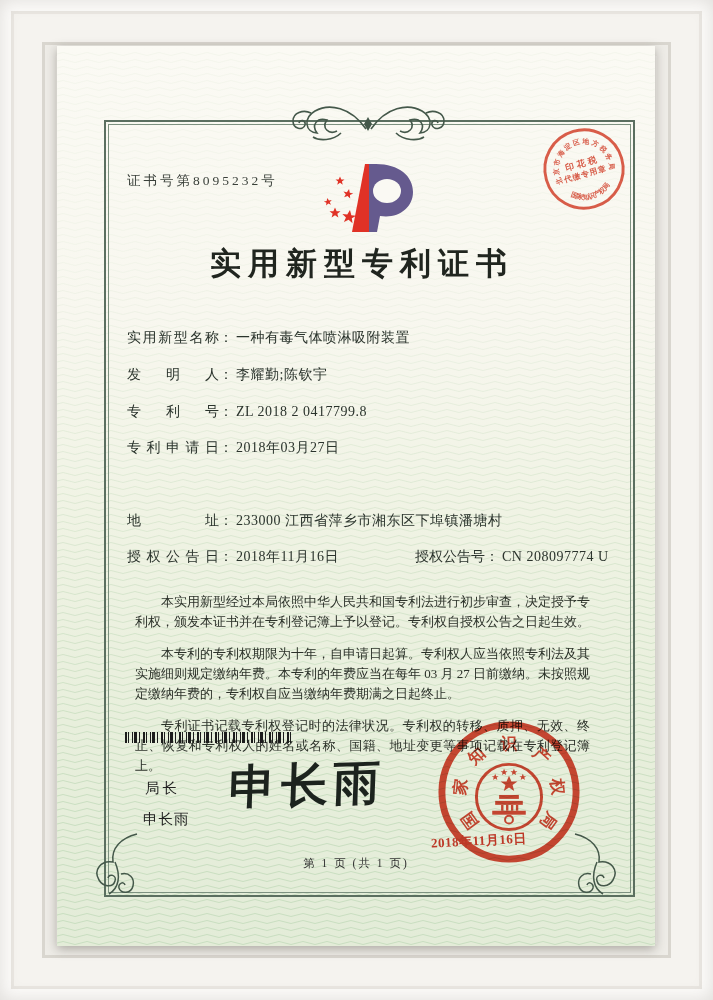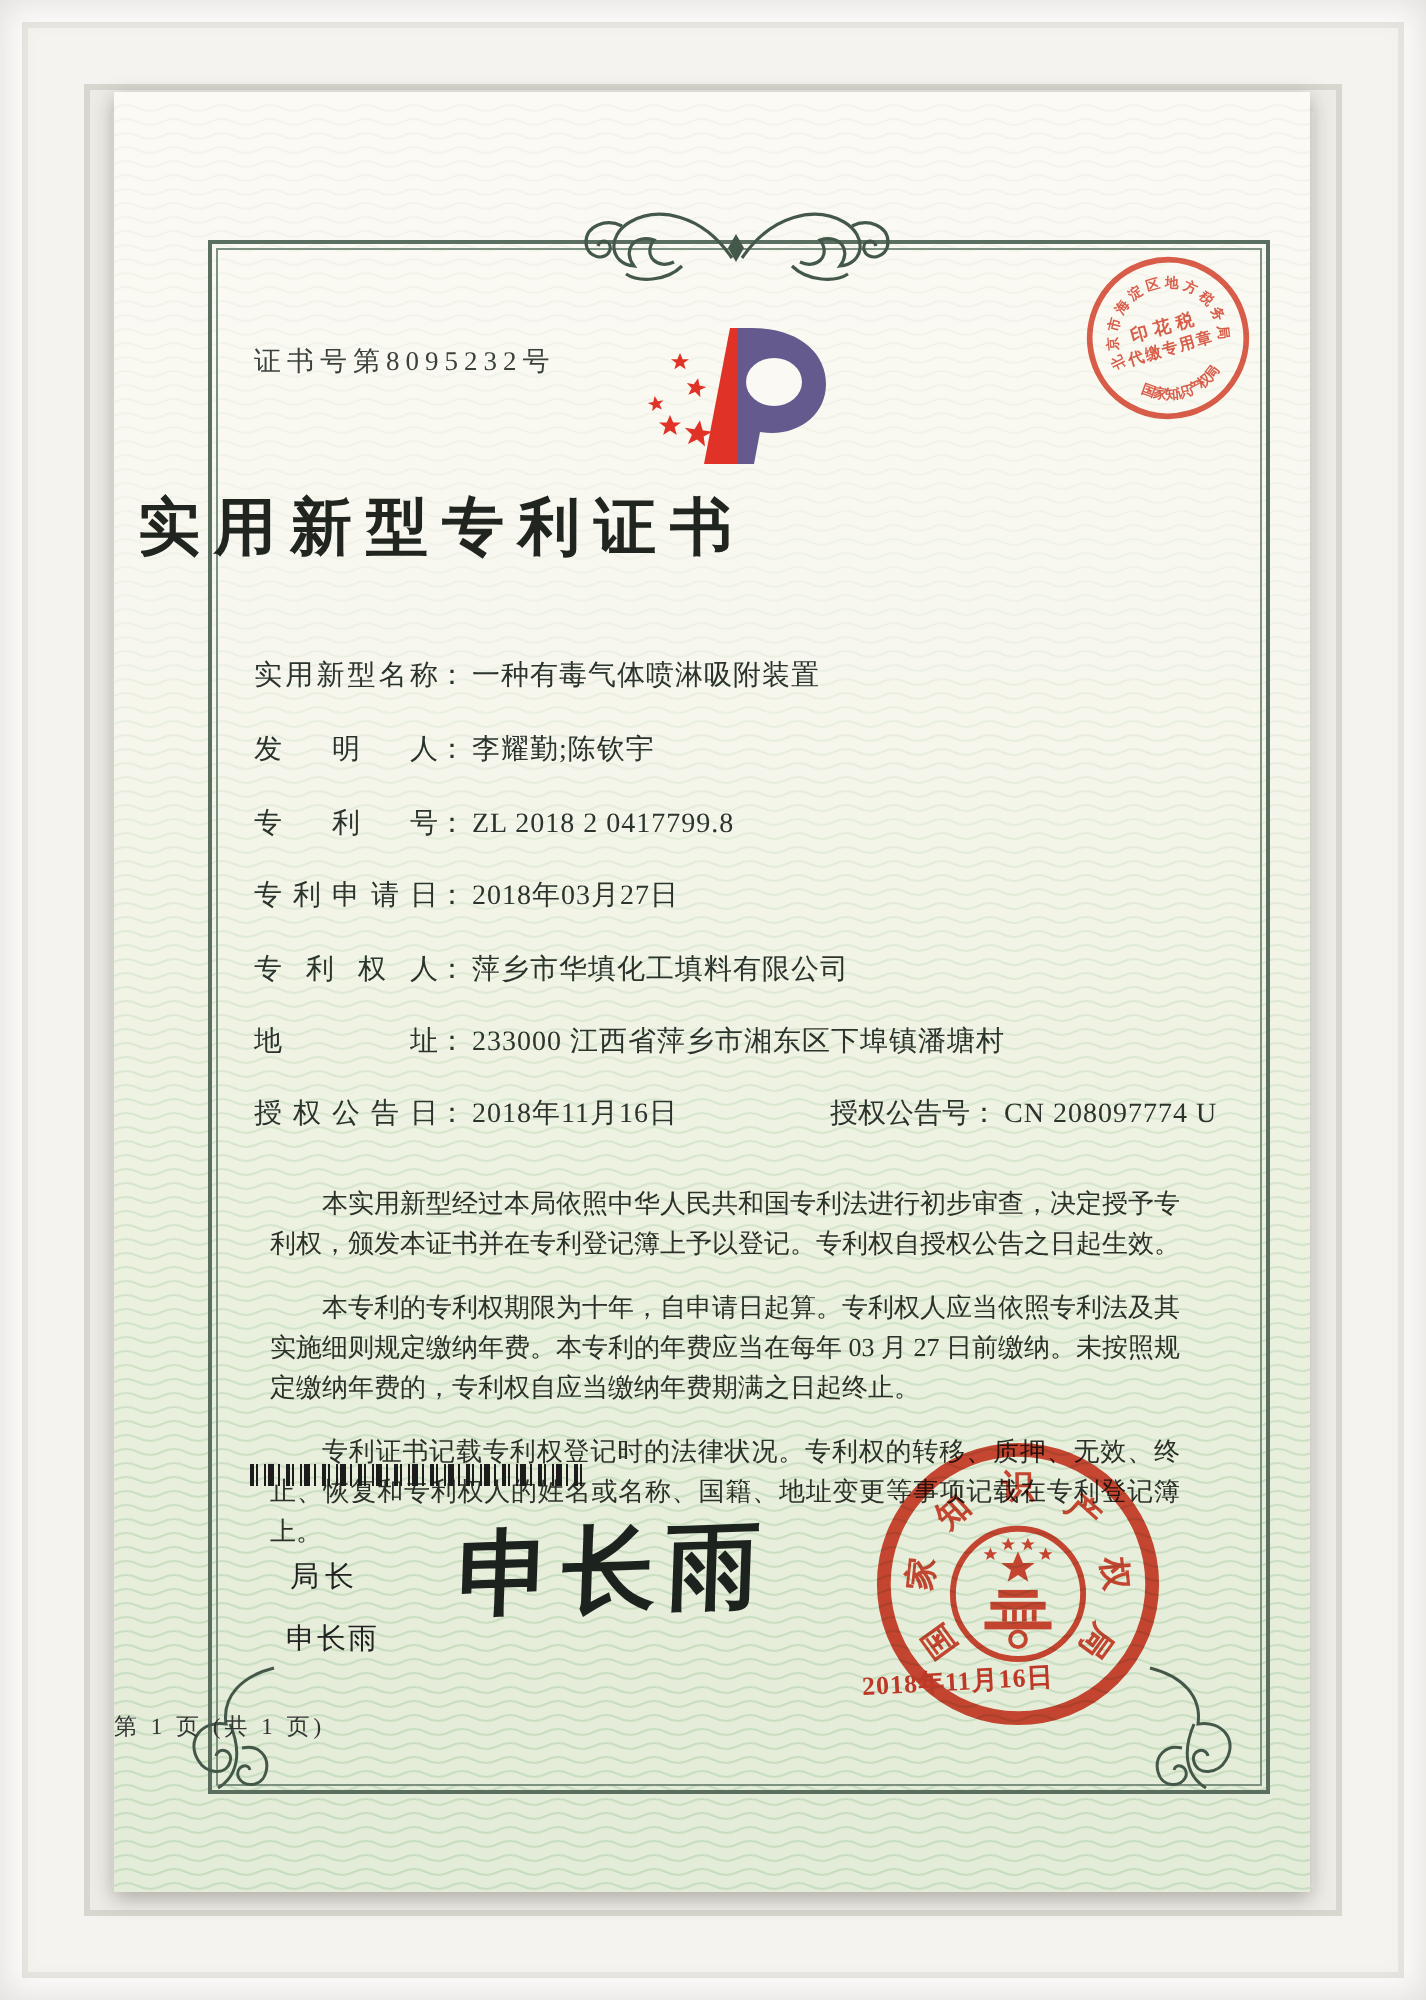--- a/index.html
+++ b/index.html
@@ -14,21 +14,21 @@
                 inset 0 0 0 56px #eeece7;}
   .paper{position:absolute;left:57px;top:46px;width:598px;height:900px;
     background:linear-gradient(180deg,#fbfaf4 0%,#f8f7ef 30%,#f0f3e4 52%,#e8efdc 75%,#e3ecd8 100%);
     box-shadow:0 3px 10px rgba(70,65,55,.40);}
   .waves{position:absolute;left:0;top:0;}
   .abs{position:absolute;}
   .border-outer{position:absolute;left:47px;top:74px;width:527px;height:773px;
     border:2px solid var(--border-green);}
   .border-inner{position:absolute;inset:2px;border:1px solid #7d9180;}
   .cert-no{left:70px;top:126px;font-size:13.5px;letter-spacing:3px;color:#3a403a;}
-  .title{left:0;right:12px;top:197px;text-align:left;font-size:31px;font-weight:bold;
+  .title{left:0;right:12px;top:197px;text-align:center;font-size:31px;font-weight:bold;
     letter-spacing:7px;color:#20251f;transform:translateX(12px);}
   .field-row{position:absolute;left:70px;font-size:14px;color:#2a332c;white-space:nowrap;}
   .field-label{display:inline-block;width:92px;text-align:justify;text-align-last:justify;}
   .field-value{margin-left:3px;letter-spacing:.5px;}
   .grant-no{position:absolute;left:358px;top:502px;font-size:14px;color:#2a332c;white-space:nowrap;}
   .paragraphs{left:66px;top:534px;width:479px;font-size:13px;line-height:20px;
     text-align:justify;color:#2b3129;}
   .paragraphs p{margin:12px;text-indent:2em;}
   .barcode{left:68px;top:686px;width:168px;height:11px;
     background:repeating-linear-gradient(90deg,
@@ -37,21 +37,21 @@
       #1c1c1c 14px 15px,transparent 15px 18px);}
   .director-title{left:88px;top:733px;font-size:14.5px;letter-spacing:3px;color:#222;
     font-family:"Liberation Sans","DejaVu Sans",sans-serif;text-align:right;}
   .director-name{left:86px;top:764px;font-size:14.5px;letter-spacing:1px;color:#222;
     font-family:"Liberation Sans","DejaVu Sans",sans-serif;}
   .signature{left:172px;top:708px;font-size:47px;font-weight:bold;color:#1c231e;
     letter-spacing:5px;transform:rotate(-2deg) skewX(-4deg);}
   .seal-main{left:378px;top:672px;width:148px;height:148px;opacity:.93;mix-blend-mode:multiply;}
   .seal-date{left:374px;top:786px;font-size:13px;font-weight:bold;color:#bd3827;
     letter-spacing:.5px;transform:rotate(-3deg);}
-  .footer{left:0;right:0;top:810px;font-size:11.5px;letter-spacing:2px;color:#333;}
+  .footer{left:0;right:0;top:810px;text-align:center;font-size:11.5px;letter-spacing:2px;color:#333;}
   .seal-tax{left:483px;top:79px;width:88px;height:88px;transform:rotate(-16deg);
     opacity:.85;mix-blend-mode:multiply;}
   .ornament-top{left:224px;top:53px;}
   .ornament-bl{left:34px;top:786px;}
   .ornament-br{left:514px;top:786px;transform:scaleX(-1);}
   .logo{left:263px;top:116px;}
   .seal-char{font-family:"Liberation Serif","DejaVu Serif",serif;font-weight:bold;}
 </style>
 </head>
 <body>
@@ -242,23 +242,20 @@
     </div>
     <div class="field-row" style="top:320px">
       <span class="field-label">发明人</span><span>：</span><span class="field-value">李耀勤;陈钦宇</span>
     </div>
     <div class="field-row" style="top:357px">
       <span class="field-label">专利号</span><span>：</span><span class="field-value">ZL 2018 2 0417799.8</span>
     </div>
     <div class="field-row" style="top:393px">
       <span class="field-label">专利申请日</span><span>：</span><span class="field-value">2018年03月27日</span>
     </div>
-    <div class="field-row" style="top:430px">
-      <span class="field-label">专利权人</span><span>：</span><span class="field-value">萍乡市华填化工填料有限公司</span>
-    </div>
     <div class="field-row" style="top:466px">
       <span class="field-label">地址</span><span>：</span><span class="field-value">233000 江西省萍乡市湘东区下埠镇潘塘村</span>
     </div>
     <div class="field-row" style="top:502px">
       <span class="field-label">授权公告日</span><span>：</span><span class="field-value">2018年11月16日</span>
     </div>
     <div class="grant-no">
       <span>授权公告号</span><span>：</span><span class="field-value">CN 208097774 U</span>
     </div>
 

